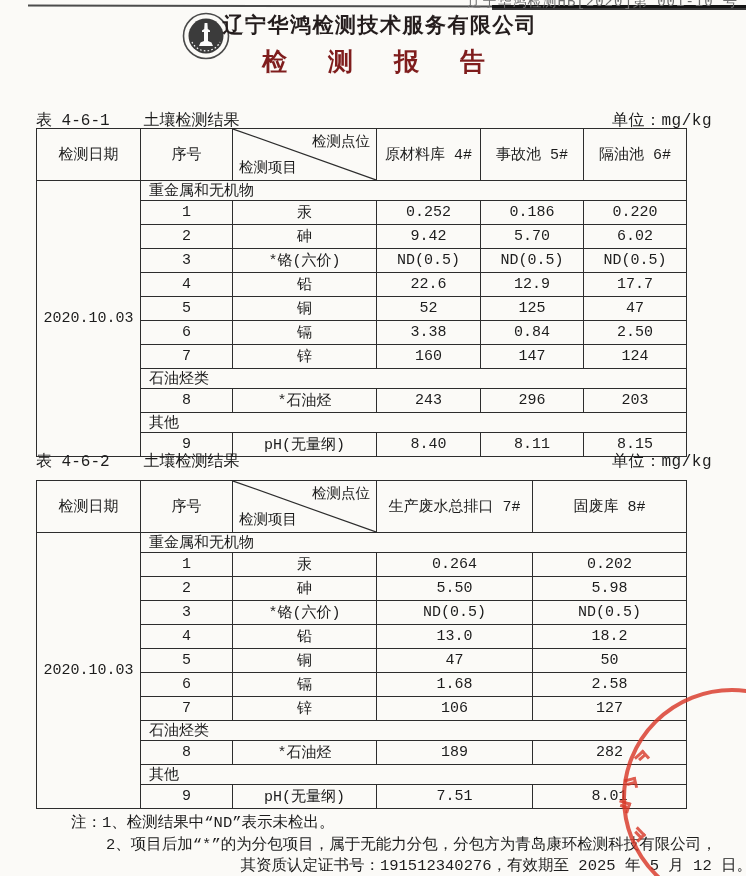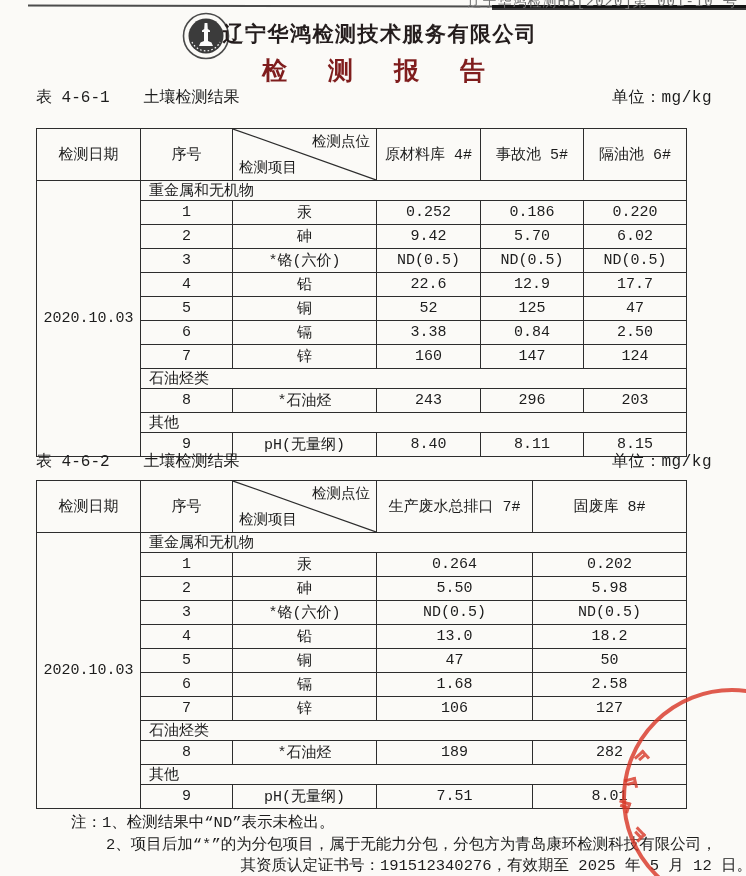--- a/index.html
+++ b/index.html
@@ -8,26 +8,26 @@
     background:#fbfaf7;overflow:hidden;
     font-family:Liberation Mono, monospace;
     color:#1c1c1c;
   }
   
   .scanline-left{position:absolute;left:28px;top:5px;width:466px;height:2px;background:#4c4c4c;transform:rotate(.15deg);}
   .scanline-right{position:absolute;left:492px;top:5px;width:254px;height:5px;border-top:3px solid #141414;border-bottom:2px solid #3a3a3a;box-sizing:border-box;}
   .report-no{position:absolute;right:8px;top:-7px;font-size:14px;color:#6d6d6d;letter-spacing:1px;white-space:nowrap;}
   
   .logo{position:absolute;left:182px;top:12px;width:48px;height:48px;}
-  .hdr{position:absolute;left:140px;top:20px;width:480px;text-align:center;}
+  .hdr{position:absolute;left:140px;top:11px;width:480px;text-align:center;}
   .company{font-size:21px;font-weight:bold;letter-spacing:1.5px;color:#241d1d;white-space:nowrap;}
   .report-title{font-size:25px;font-weight:bold;letter-spacing:13px;margin-top:6px;color:#7f1d1d;white-space:nowrap;}
   
   .cap{position:absolute;left:36px;width:676px;font-size:16px;display:flex;justify-content:space-between;align-items:baseline;}
-  .cap1{top:87px;} .cap2{top:451px;}
+  .cap1{top:110px;} .cap2{top:451px;}
   .cap .sub{margin-left:34px;}
   .cap .unit{letter-spacing:.5px;}
   
   table{border-collapse:collapse;table-layout:fixed;width:650px;background:transparent;}
   .t1{position:absolute;left:36px;top:128px;}
   .t2{position:absolute;left:36px;top:480px;}
   td{border:1px solid #2d2d2d;text-align:center;font-size:15px;padding:0;overflow:hidden;white-space:nowrap;}
   tr.hdr-row{height:52px;} tr.sec-row{height:20px;} tr.data-row{height:24px;}
   td.sec-label{text-align:left;padding-left:8px;}
   td.diag{position:relative;padding:12px;}

